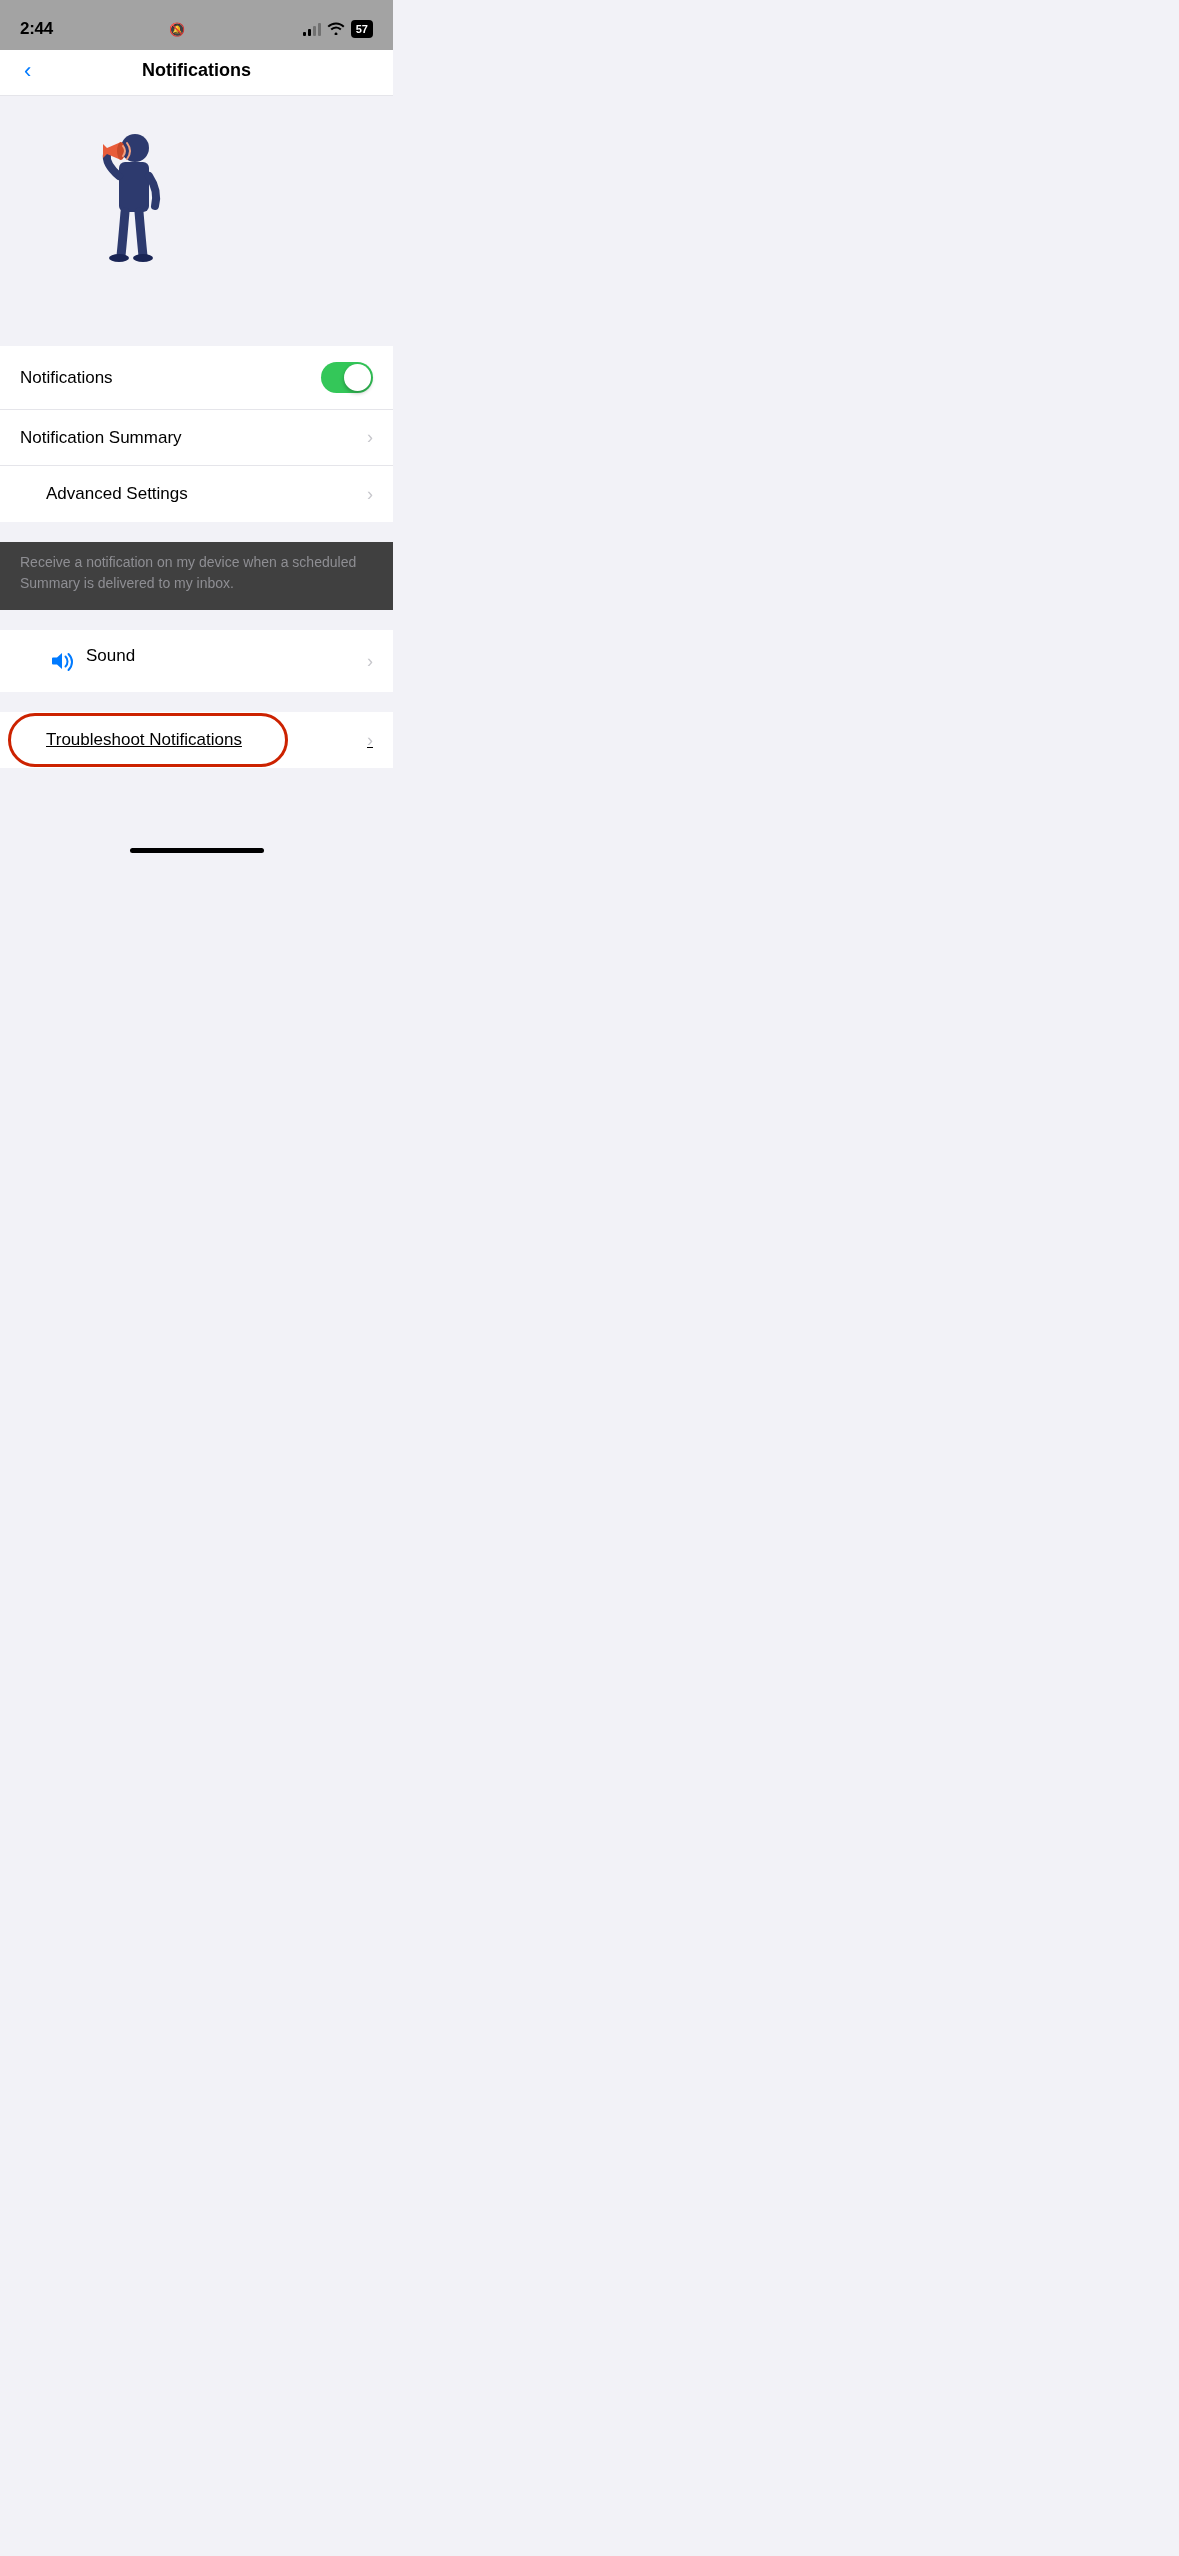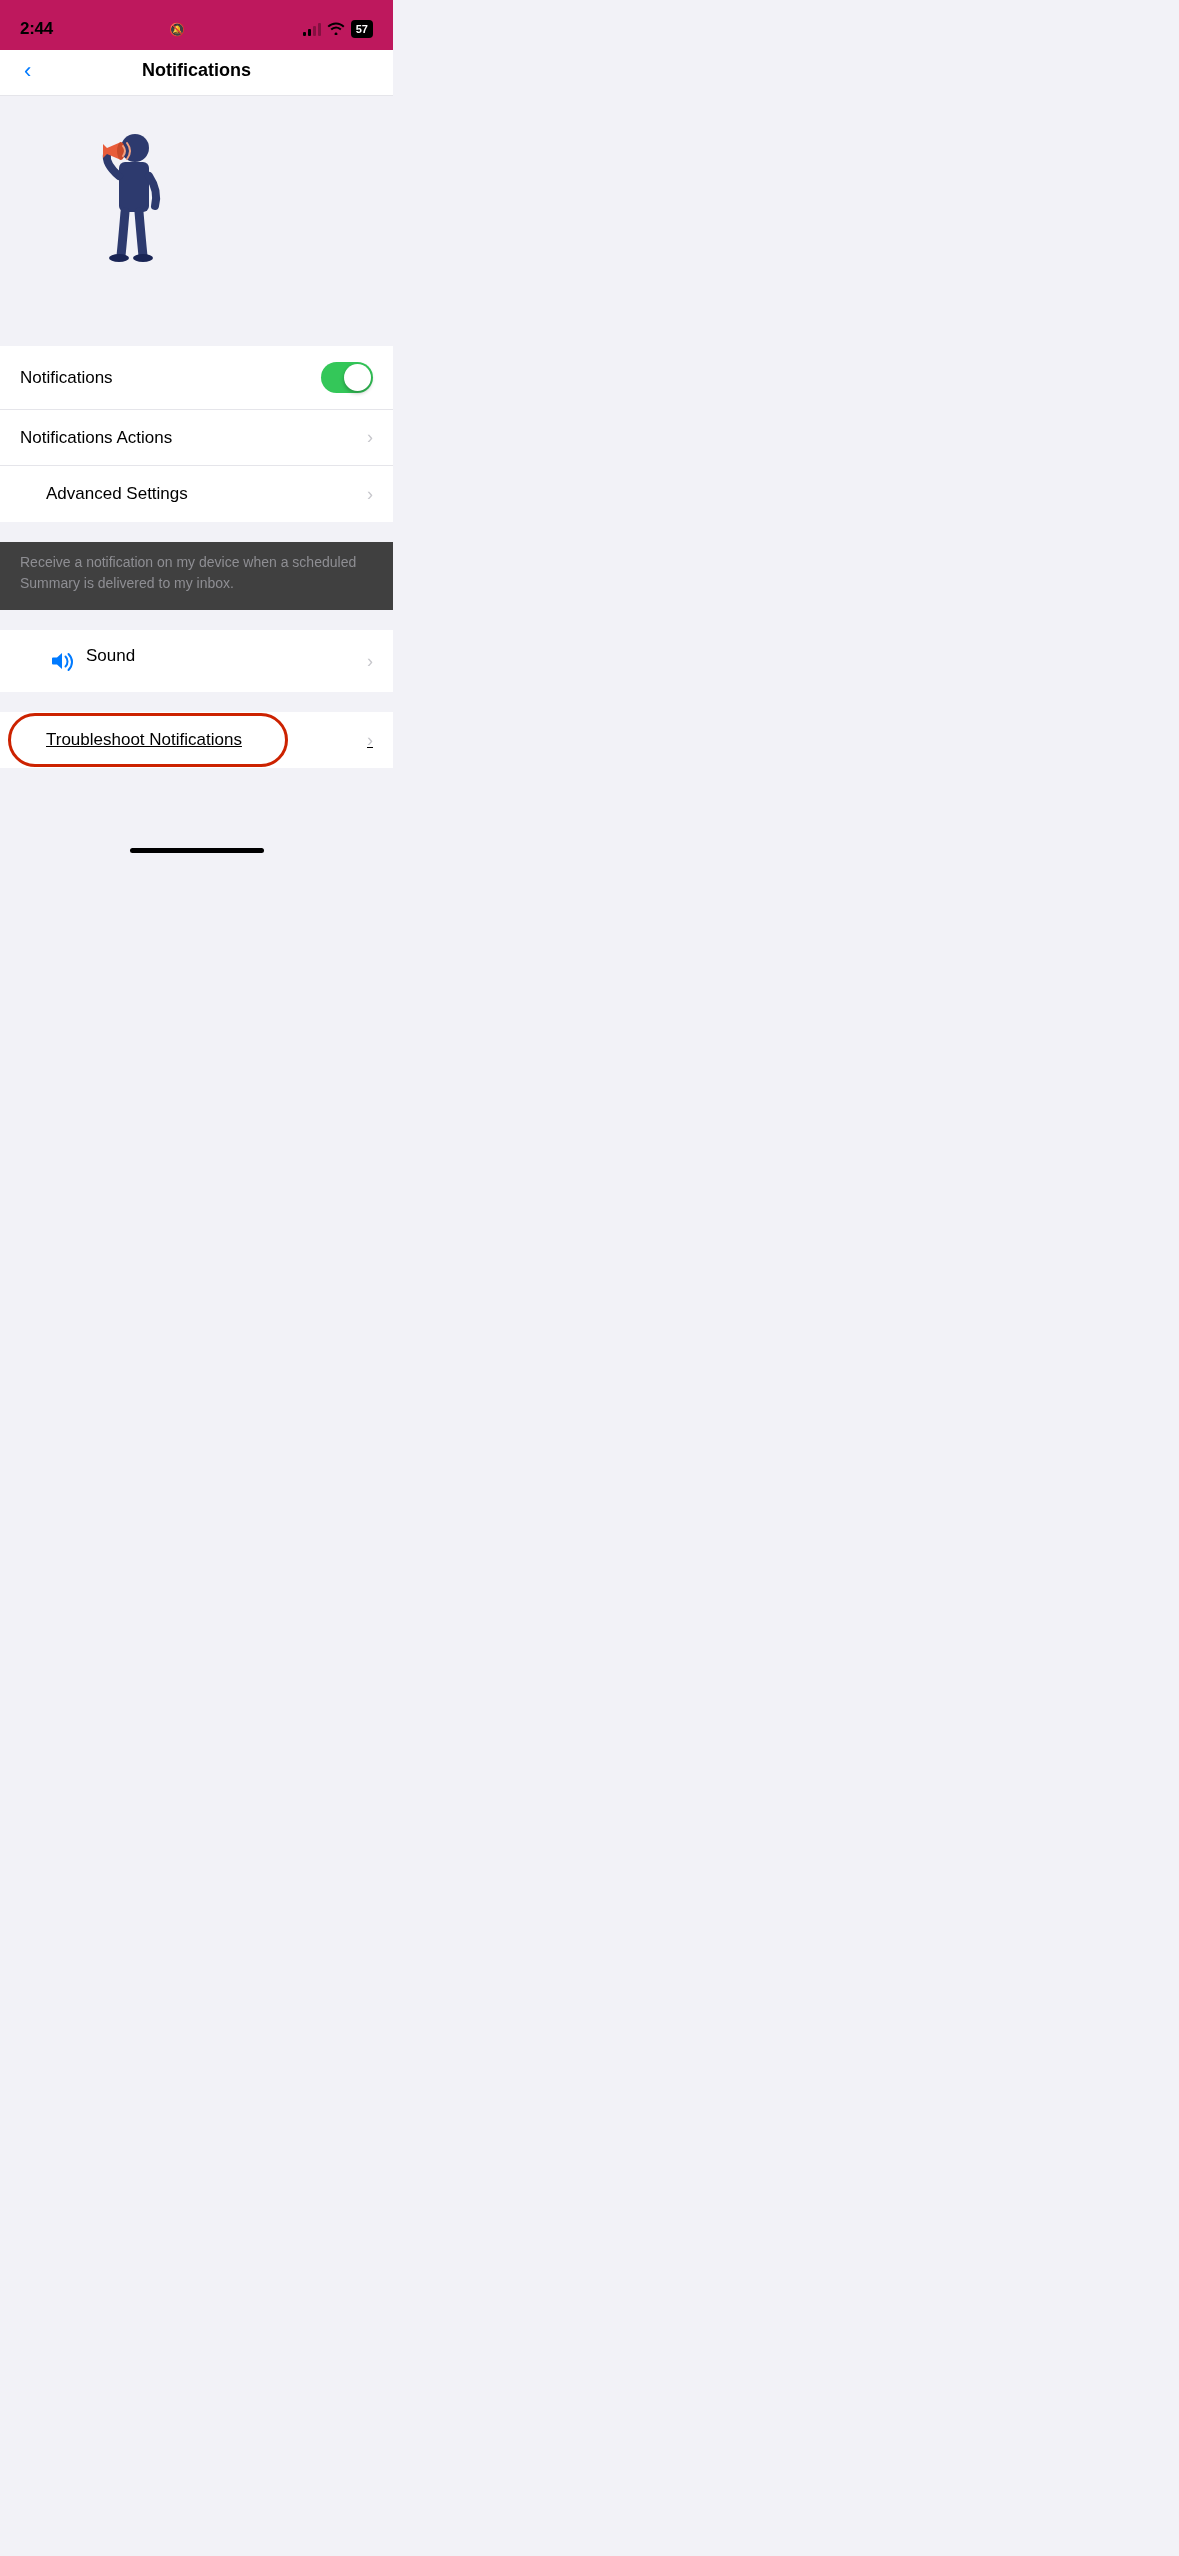--- a/index.html
+++ b/index.html
@@ -9,21 +9,21 @@
       width: 393px;
       min-height: 852px;
       background: #f2f2f7;
       font-family: -apple-system, BlinkMacSystemFont, 'SF Pro Display', 'Helvetica Neue', sans-serif;
       color: #000;
       overflow-x: hidden;
     }
 
     
     .status-bar {
-      background: #be185d;
+      background: #a3a3a3;
       display: flex;
       justify-content: space-between;
       align-items: center;
       padding: 14px 20px 6px;
       height: 50px;
     }
     .status-time {
       font-size: 17px;
       font-weight: 600;
       letter-spacing: -0.3px;
@@ -322,21 +322,21 @@
 </div>
 
 <div class="section">
   <div class="settings-row">
     <span class="row-label">Notifications</span>
     <div class="toggle on">
       <div class="toggle-knob"></div>
     </div>
   </div>
   <div class="settings-row">
-    <span class="row-label">Notifications Actions</span>
+    <span class="row-label">Notification Summary</span>
     <div class="row-right">
       <span class="chevron">›</span>
     </div>
   </div>
   <div class="settings-row">
     <span class="row-label">Advanced Settings</span>
     <div class="row-right">
       <span class="chevron">›</span>
     </div>
   </div>

